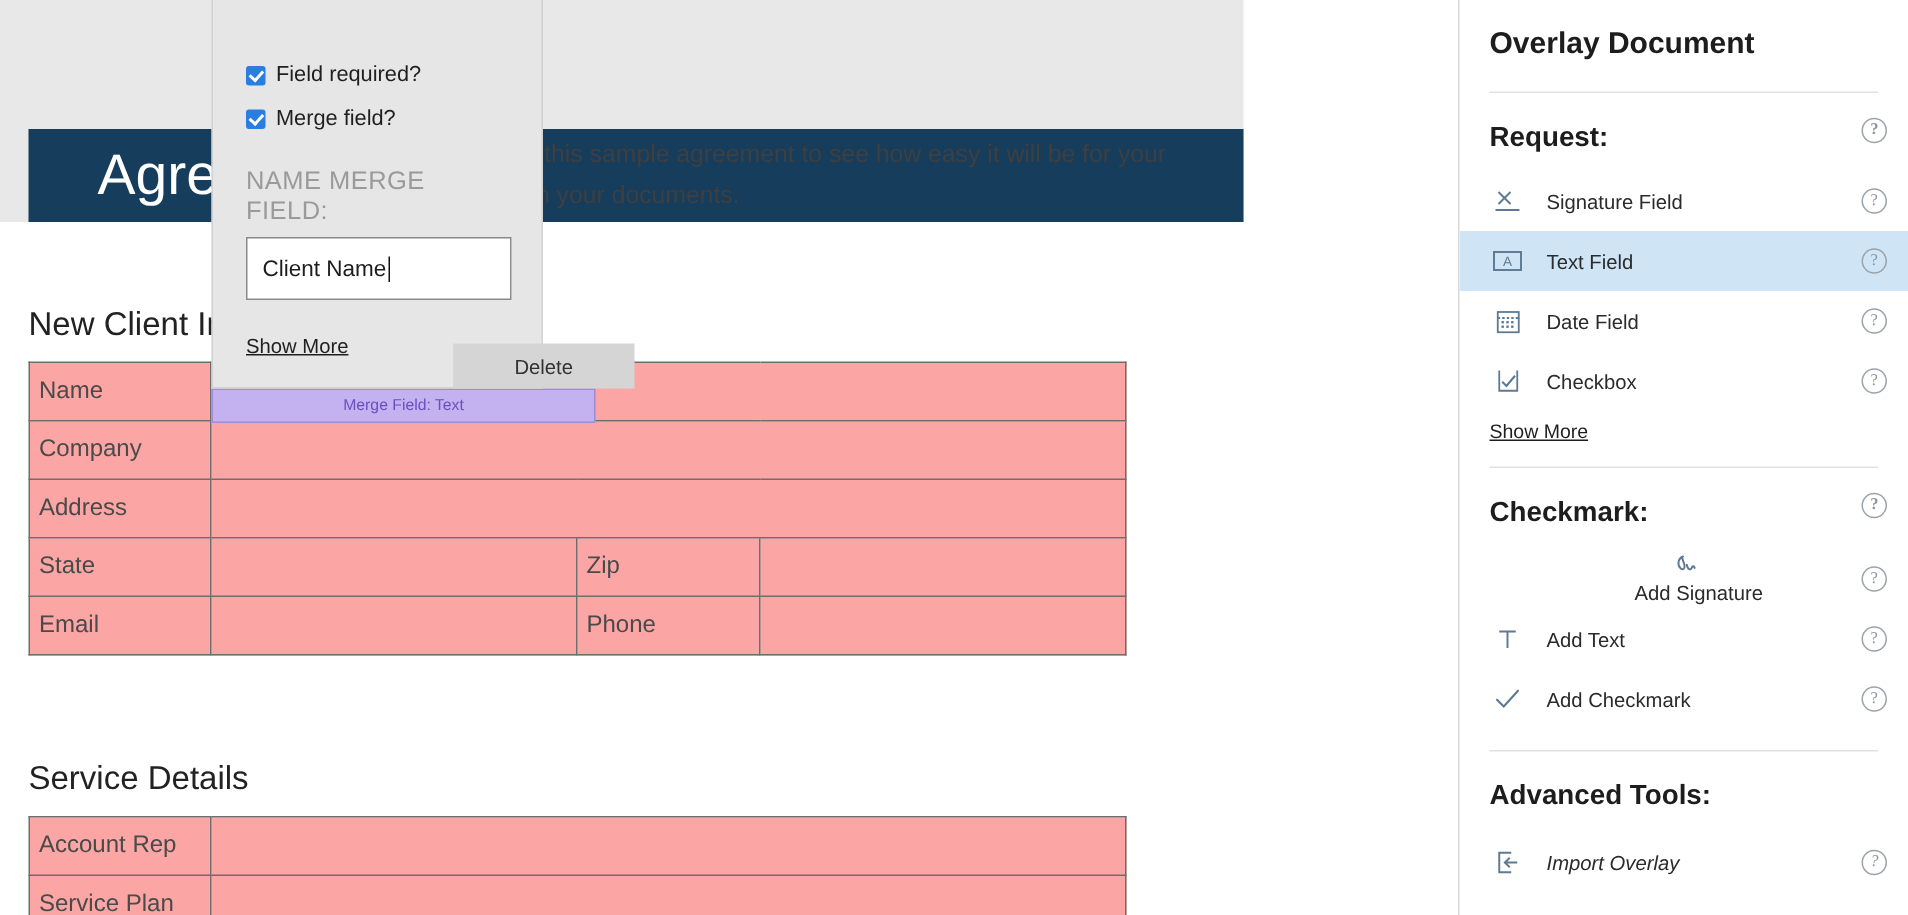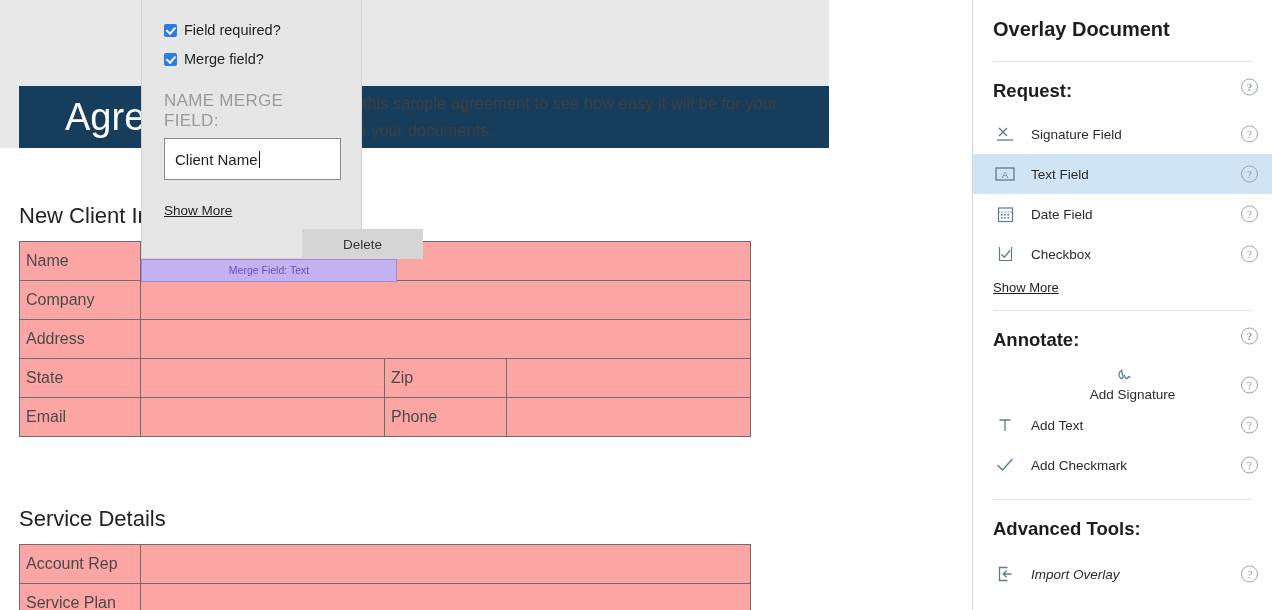--- a/index.html
+++ b/index.html
@@ -112,21 +112,21 @@
     border-right: 1px solid #d2d2d2;
     border-bottom: 1px solid #d2d2d2;
     padding: 22px 22px 0 22px;
   }
   .popup-check-row {
     display: flex; align-items: center;
     margin-bottom: 12px;
     font-size: 14.5px;
     color: #1f1f1f;
   }
-  .popup-check-row:first-child { margin-bottom: 13px; }
+  .popup-check-row:first-child { margin-bottom: 13px; margin-top: 20px; }
   .cbx {
     width: 13px; height: 13px;
     margin-right: 7px;
     border-radius: 2px;
     background: #2a7de1;
     position: relative;
     flex: none;
   }
   .cbx::after {
     content: "";
@@ -406,21 +406,21 @@
       <span>Checkbox</span>
       <span class="help">?</span>
     </div>
 
     <span id="side-show-more">Show More</span>
 
     <div class="side-divider" style="margin-top:14px;"></div>
 
     
     <div class="group-head">
-      <span>Annotate:</span>
+      <span>Checkmark:</span>
       <span class="help">?</span>
     </div>
 
     <div class="tool-row" style="margin-top:14px;flex-direction:column;">
       <span class="ticon">
         <svg width="22" height="18" viewBox="0 0 22 18" fill="none" stroke="#5e7a93" stroke-width="1.3" stroke-linecap="round">
           <path d="M7 3 C3.5 4.5 3 9 5.5 11 C7 12.2 8.3 11 8 9 C7.7 7 6.6 5.5 6.6 4"></path>
           <path d="M9.5 8.5 C10.2 11.8 12 12.6 13 10.2 C13.6 8.8 14.3 9.6 14.8 10.6"></path>
         </svg>
       </span>

